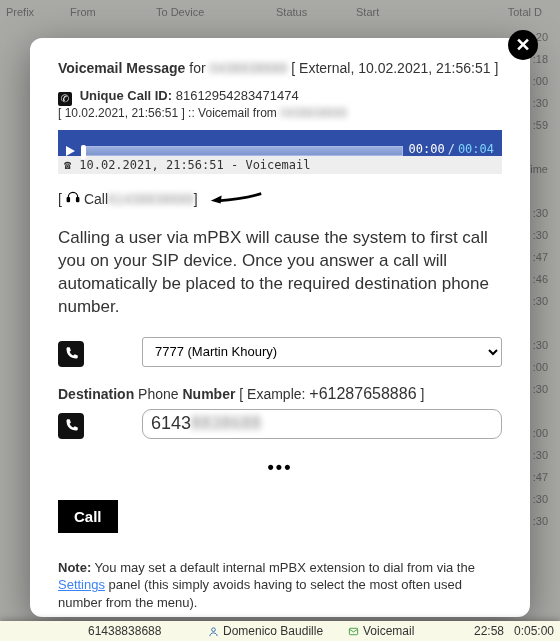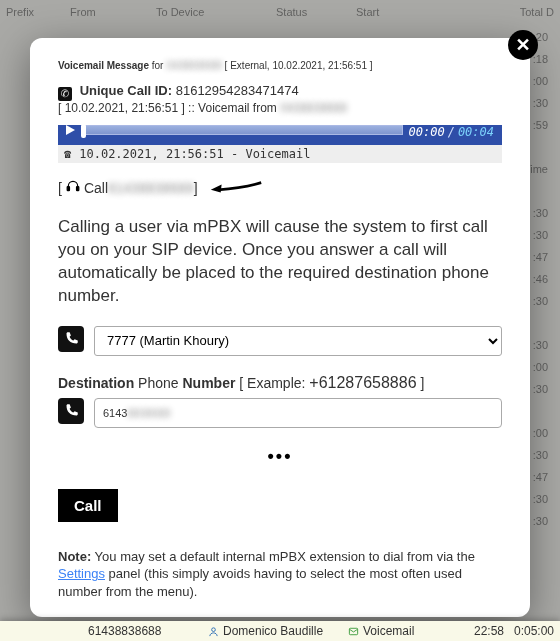--- a/index.html
+++ b/index.html
@@ -20,60 +20,60 @@
     bottom:24px;background:#fff;border-radius:12px;
     box-shadow:0 10px 40px rgba(0,0,0,.4);
     padding:22px 28px 20px 28px;
   }
   .close-btn{
     position:absolute;top:-8px;right:-8px;width:30px;height:30px;
     background:#000;color:#fff;border-radius:50%;
     display:flex;align-items:center;justify-content:center;
     font-size:18px;font-weight:bold;cursor:pointer;
   }
-  .title-line{font-size:10px;margin-bottom:12px;}
+  .title-line{font-size:14px;margin-bottom:12px;}
   .title-line .bold{font-weight:bold;}
   .blur{color:transparent;text-shadow:0 0 6px #888;}
   .uid-line{font-size:13px;margin-bottom:2px;}
   .uid-line .bold{font-weight:bold;}
   .sub-line{font-size:12px;margin-bottom:10px;color:#333;}
   .phone-icon-sq{
     display:inline-block;width:14px;height:14px;background:#111;border-radius:2px;position:relative;top:2px;margin-right:4px;color:#fff;font-size:10px;line-height:14px;text-align:center;
   }
   
-  .player{height:20px;background:#2e4ea8;display:flex;align-items:flex-start;padding:0 8px;color:#fff;font-family:monospace;font-size:12px;font-style:italic;}
+  .player{height:26px;background:#2e4ea8;display:flex;align-items:flex-end;padding:0 8px;color:#fff;font-family:monospace;font-size:12px;}
   .play-btn{width:0;height:0;border-left:9px solid #fff;border-top:5px solid transparent;border-bottom:5px solid transparent;margin-right:8px;cursor:pointer;}
   .track{flex:1;height:10px;background:linear-gradient(#9bb0df,#7f96cf);border:1px solid #aab8e4;margin-right:6px;position:relative;}
   .track .handle{position:absolute;left:-3px;top:-2px;width:5px;height:14px;background:#fff;border-radius:2px;}
   .time-cur{color:#fff;}
   .time-sep{color:#cfe0ff;margin:0 3px;}
   .time-tot{color:#7dd3fc;}
   .dl-row{background:#eeeeee;font-family:monospace;font-size:12px;padding:2px 6px;display:flex;align-items:center;margin-bottom:14px;}
   .dl-row .dl-icon{margin-right:8px;}
   .call-line{font-size:14px;margin-bottom:18px;display:flex;align-items:center;}
   .hp-icon{display:inline-block;margin:0 4px;}
   .arrow{display:inline-block;margin-left:10px;transform:translateY(2px);}
   .arrow svg{width:56px;height:18px;}
   .para{font-size:17px;line-height:1.35;margin-bottom:18px;}
   .section-label{font-size:14px;margin-bottom:6px;}
   .section-label .b{font-weight:bold;}
-  .input-row{display:flex;align-items:flex-start;margin-bottom:18px;}
+  .input-row{display:flex;align-items:flex-end;margin-bottom:18px;gap:48px;}
   .sq-icon{width:26px;height:26px;background:#111;border-radius:4px;color:#fff;display:flex;align-items:center;justify-content:center;margin-right:10px;}
   select, input[type="text"]{
     flex:1;height:30px;border:1px solid #aaa;border-radius:3px;
     padding:0 8px;font-size:13px;font-family:inherit;background:#fff;
   }
   .dots{text-align:center;font-size:18px;letter-spacing:2px;color:#000;font-weight:bold;margin-bottom:22px;}
   .call-btn{background:#000;color:#fff;border:none;padding:8px 16px;font-size:15px;font-weight:bold;cursor:pointer;}
   .note{font-size:13px;line-height:1.35;margin-top:26px;}
   .note a{color:#3b82f6;text-decoration:underline;cursor:pointer;}
   
   .bottom-row{position:absolute;left:0;right:0;bottom:0;height:20px;background:#f9f9e8;display:flex;align-items:center;font-size:12px;color:#333;padding:0 6px;box-shadow:0 -2px 6px rgba(0,0,0,.25);}
   .bottom-row .col{display:flex;align-items:center;gap:4px;}
-  .col-headers{position:absolute;top:0;left:0;right:0;}
+  .col-headers{position:absolute;top:0;left:0;right:12px;}
   .col-right{position:absolute;right:0;top:26px;bottom:20px;width:40px;color:#555;font-size:11px;}
   .col-right div{height:22px;display:flex;align-items:center;justify-content:flex-end;padding-right:12px;}
   .mini-ico{width:11px;height:11px;}
 </style>
 </head>
 <body>
 
 <div class="bg">
   <div class="bg-head col-headers">
     <div style="width:64px">Prefix</div>
@@ -176,21 +176,21 @@
 
   <div class="section-label">
     <span class="b">Destination</span><span> Phone </span><span class="b">Number</span><span> [ Example: </span><span style="font-size:16px">+61287658886</span><span> ]</span>
   </div>
   <div class="input-row">
     <div class="sq-icon">
       <svg width="15" height="15" viewBox="0 0 24 24" fill="#fff">
           <path d="M6 2h3l2 5-2 2c1 3 3 5 6 6l2-2 5 2v3c0 1-1 2-2 2C10 20 4 14 4 4c0-1 1-2 2-2z"></path>
         </svg>
     </div>
-    <div style="flex:1;height:30px;border:1px solid #aaa;border-radius:4px;padding:0 8px;font-size:11px;display:flex;align-items:center;">
+    <div style="flex:1;height:30px;border:1px solid #aaa;border-radius:9px;padding:0 8px;font-size:18px;display:flex;align-items:center;">
       <span>6143</span>
         <span class="blur">8838688</span>
     </div>
   </div>
 
   <div class="dots">•••</div>
 
   <button class="call-btn">Call</button>
 
   <p class="note">

